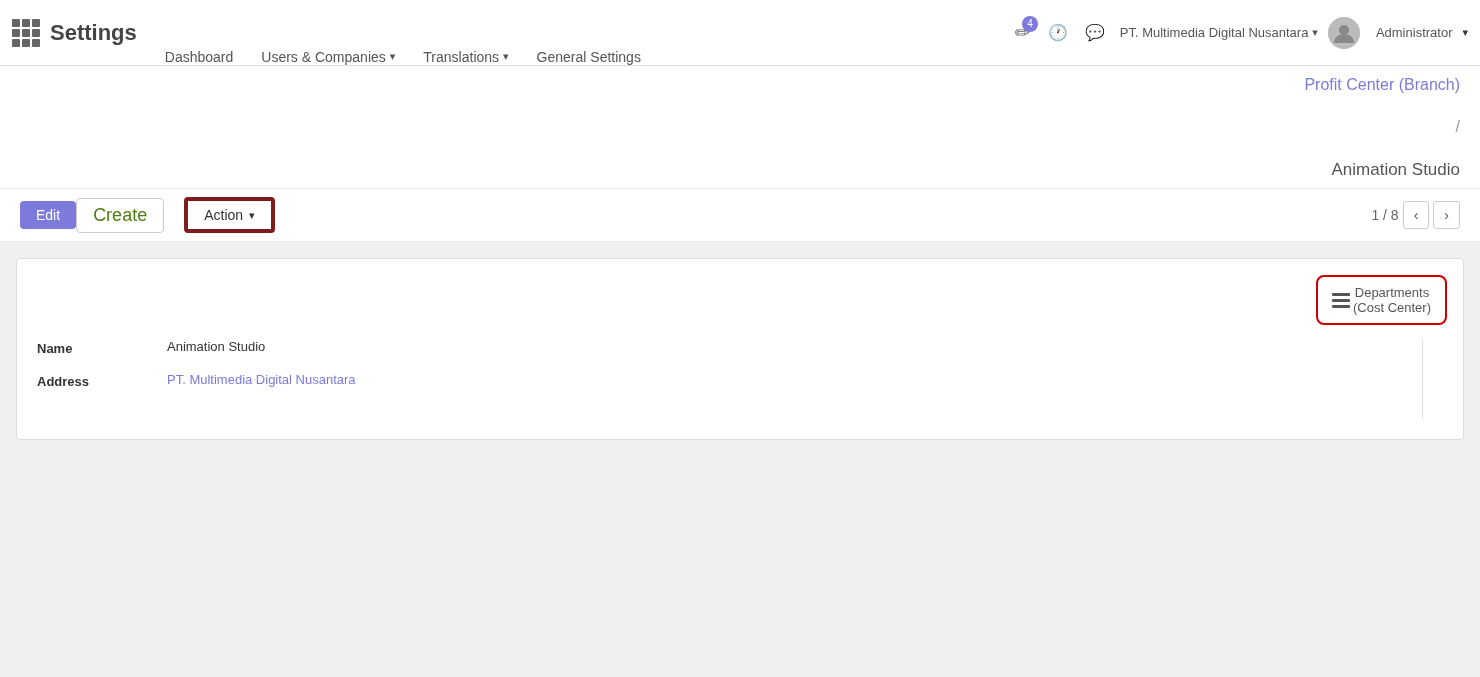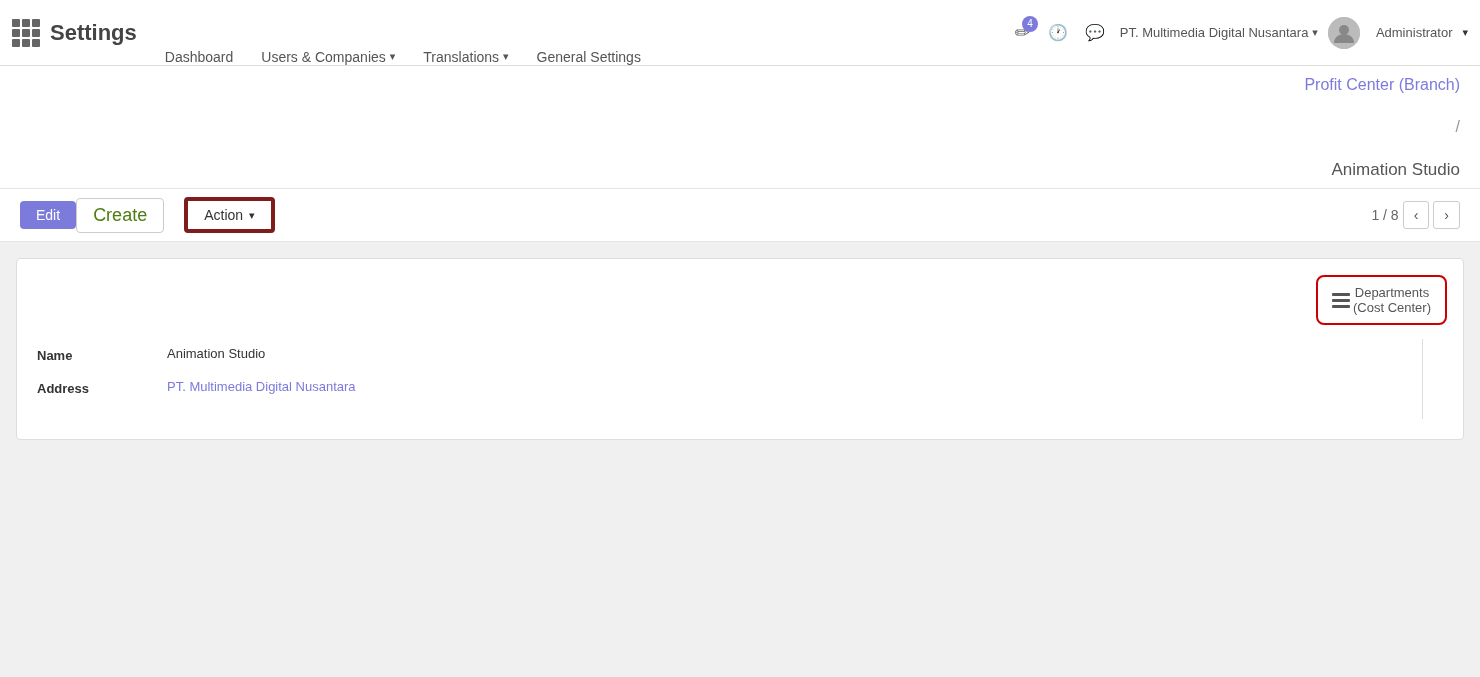--- a/index.html
+++ b/index.html
@@ -231,21 +231,20 @@
       width: 18px;
       height: 3px;
       background: #555;
       border-radius: 1px;
     }
 
     
     .form-section {
       display: flex;
       padding-top: 60px;
-      align-items: center;
     }
     .form-left {
       flex: 1;
     }
     .form-right {
       flex: 1;
     }
     .field-row {
       display: flex;
       align-items: flex-start;

